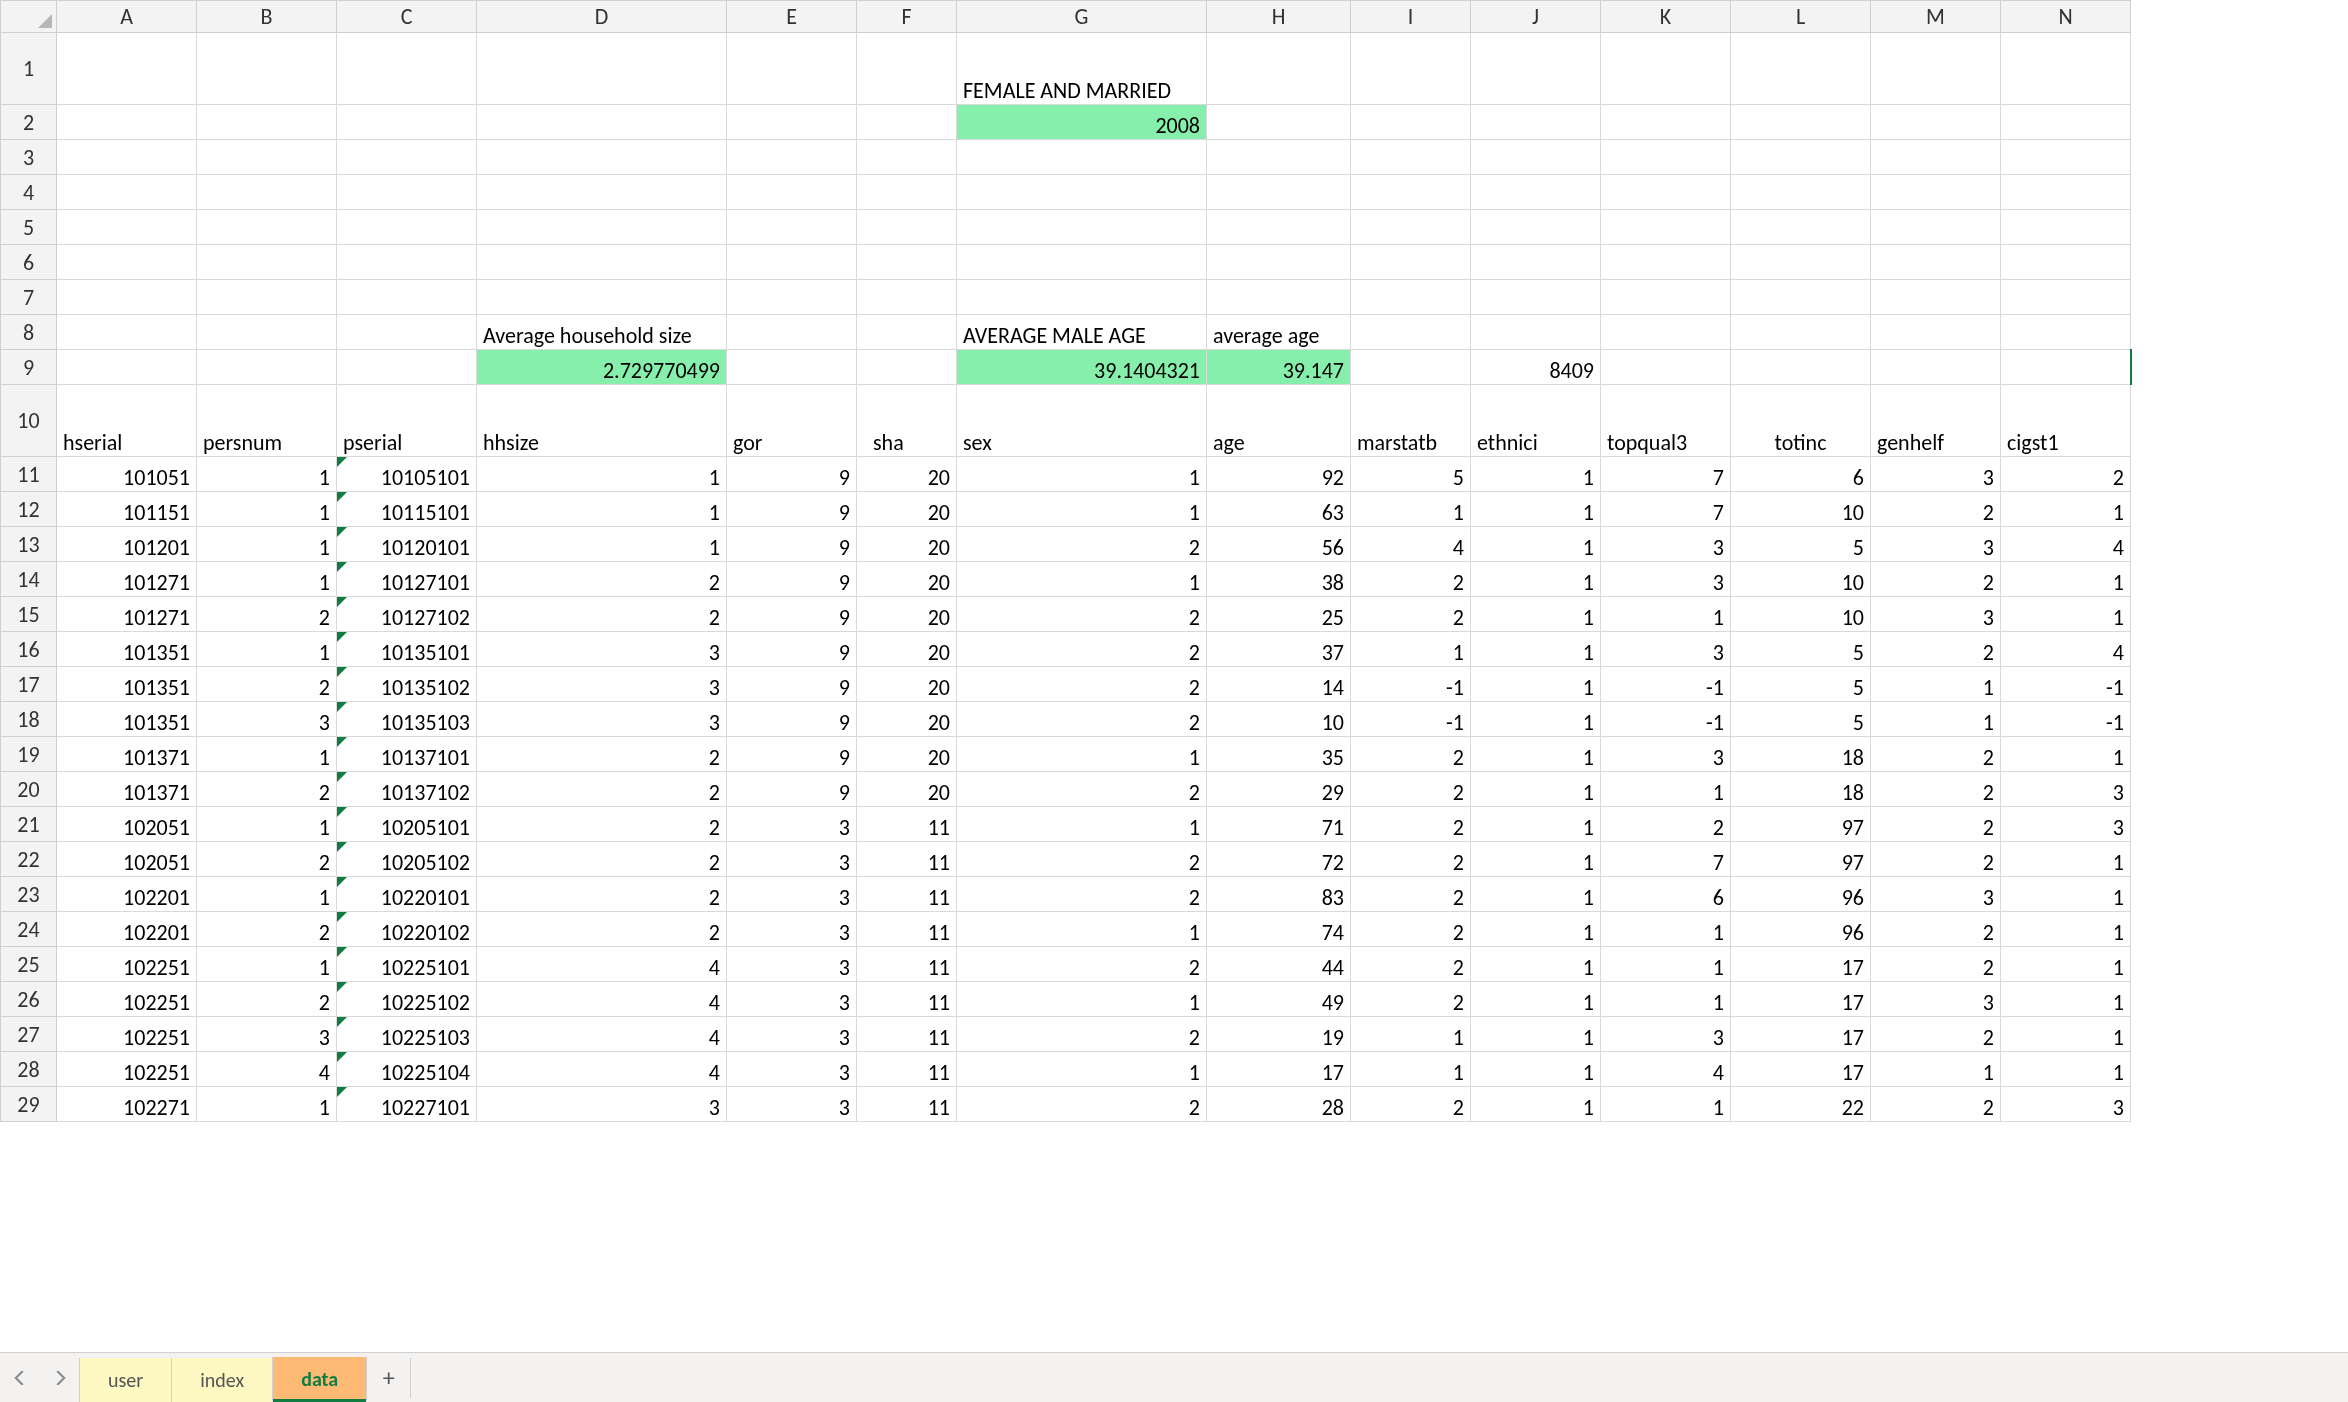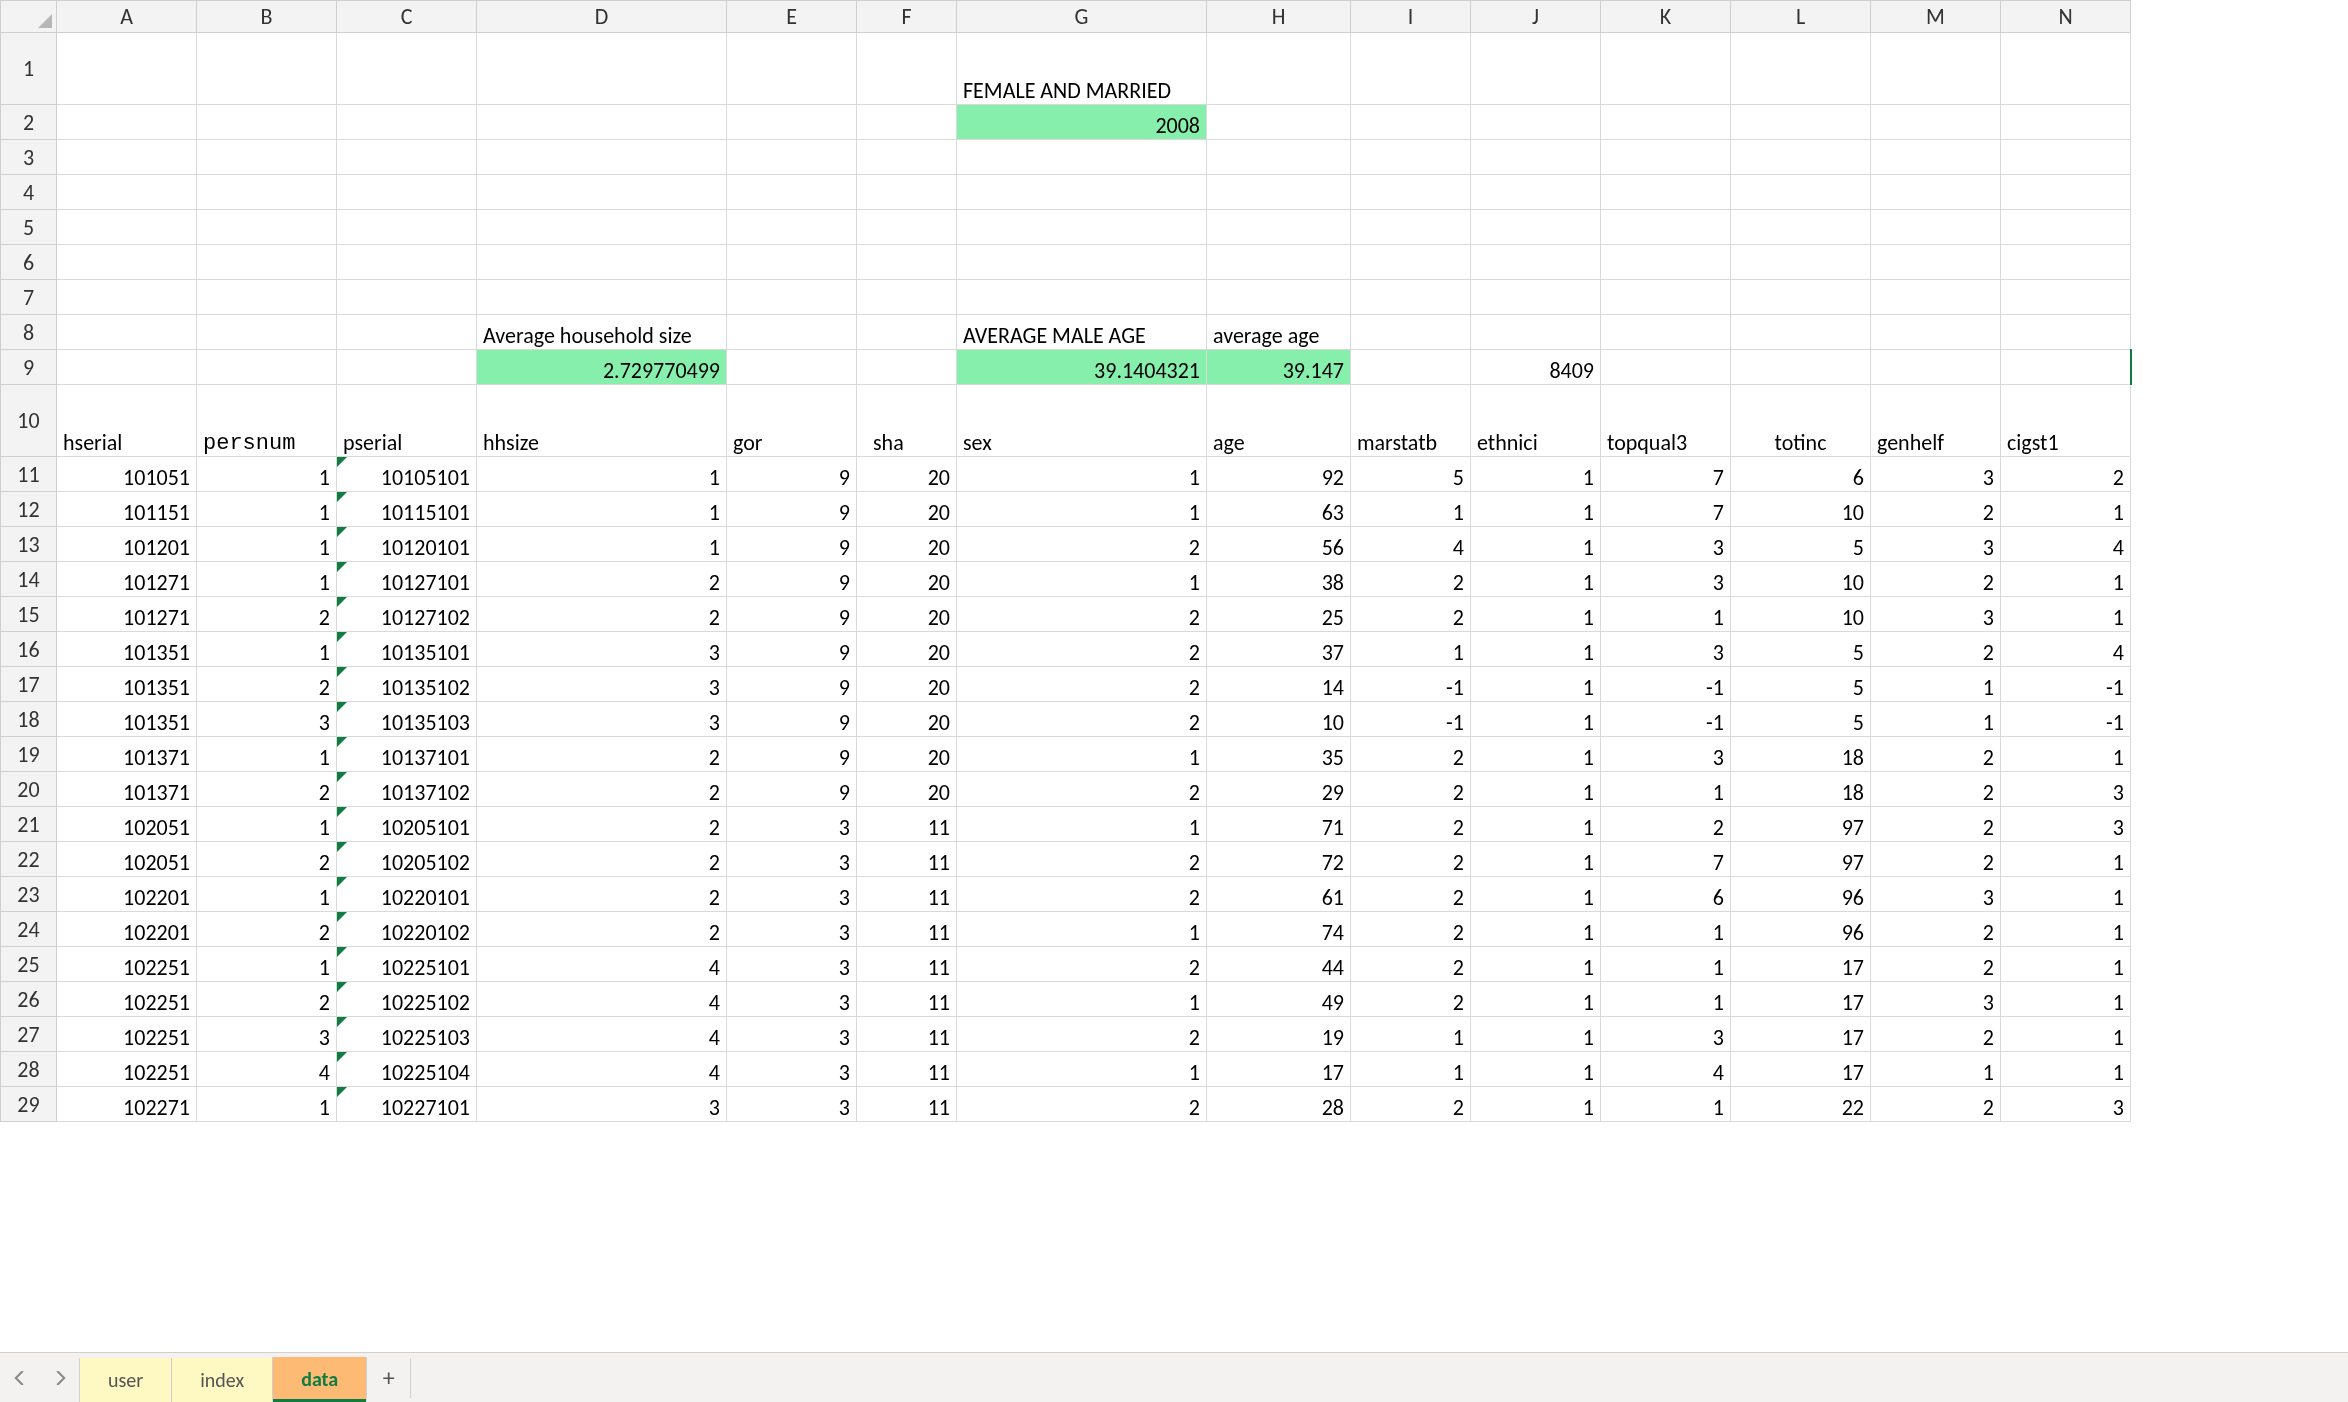--- a/index.html
+++ b/index.html
@@ -277,21 +277,21 @@
             <td></td>
             <td class="num">8409</td>
             <td></td>
             <td></td>
             <td></td>
             <td></td>
           </tr>
           <tr>
             <th class="rowhdr" style="height: 72px;">10</th>
             <td class="txt" style="height: 72px;">hserial</td>
-            <td class="txt" style="height: 72px; font-family: Liberation Mono, monospace;">persnum</td>
+            <td class="txt" style="height: 72px;">persnum</td>
             <td class="txt" style="height: 72px;">pserial</td>
             <td class="txt" style="height: 72px;">hhsize</td>
             <td class="txt" style="height: 72px;">gor</td>
             <td class="txt" style="height: 72px; padding-left: 16px;">sha</td>
             <td class="txt" style="height: 72px;">sex</td>
             <td class="txt" style="height: 72px;">age</td>
             <td class="txt" style="height: 72px;">marstatb</td>
             <td class="txt" style="height: 72px;">ethnici</td>
             <td class="txt" style="height: 72px;">topqual3</td>
             <td class="txt bold" style="height: 72px;">totinc</td>
@@ -504,21 +504,21 @@
           </tr>
           <tr>
             <th class="rowhdr">23</th>
             <td class="num">102201</td>
             <td class="num">1</td>
             <td class="num errmark">10220101</td>
             <td class="num">2</td>
             <td class="num">3</td>
             <td class="num">11</td>
             <td class="num">2</td>
-            <td class="num">61</td>
+            <td class="num">83</td>
             <td class="num">2</td>
             <td class="num">1</td>
             <td class="num">6</td>
             <td class="num">96</td>
             <td class="num">3</td>
             <td class="num">1</td>
           </tr>
           <tr>
             <th class="rowhdr">24</th>
             <td class="num">102201</td>

